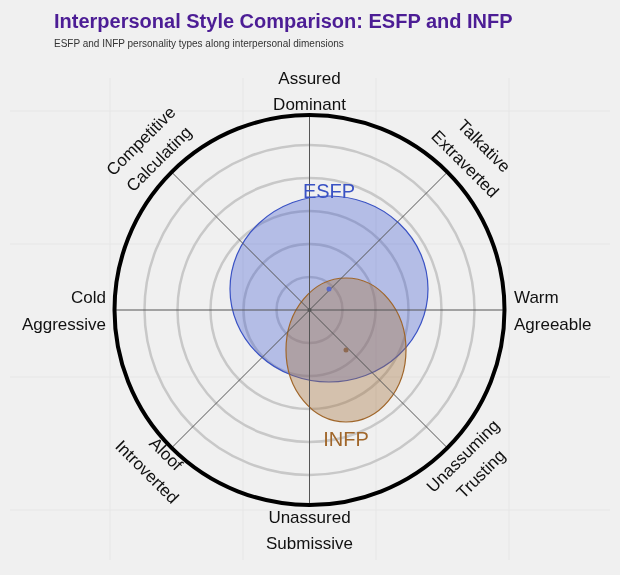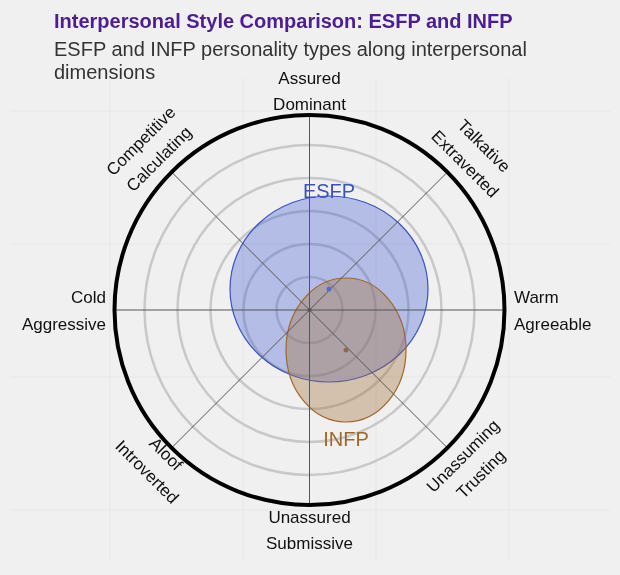--- a/index.html
+++ b/index.html
@@ -1,18 +1,18 @@
 <!DOCTYPE html>
 <html><head>
 <meta charset="utf-8">
 <style>
   html, body { margin: 0; padding: 0; }
   body { width: 620px; height: 575px; background: #f0f0f0; font-family: "Liberation Sans", sans-serif; overflow: hidden; position: relative; }
   .title { position: absolute; left: 54px; top: 10px; font-size: 20px; font-weight: bold; color: #4c1d95; }
-  .subtitle { position: absolute; left: 54px; top: 38px; font-size: 20px; color: #333; }
+  .subtitle { position: absolute; left: 54px; top: 38px; font-size: 10px; color: #333; }
   svg { position: absolute; left: 0; top: 0; }
   .lbl { font-family: "Liberation Sans", sans-serif; font-size: 17px; fill: #111; }
 </style>
 </head>
 <body>
 
 <div class="title">Interpersonal Style Comparison: ESFP and INFP</div>
 <div class="subtitle">ESFP and INFP personality types along interpersonal dimensions</div>
 
 <svg width="620" height="575">

